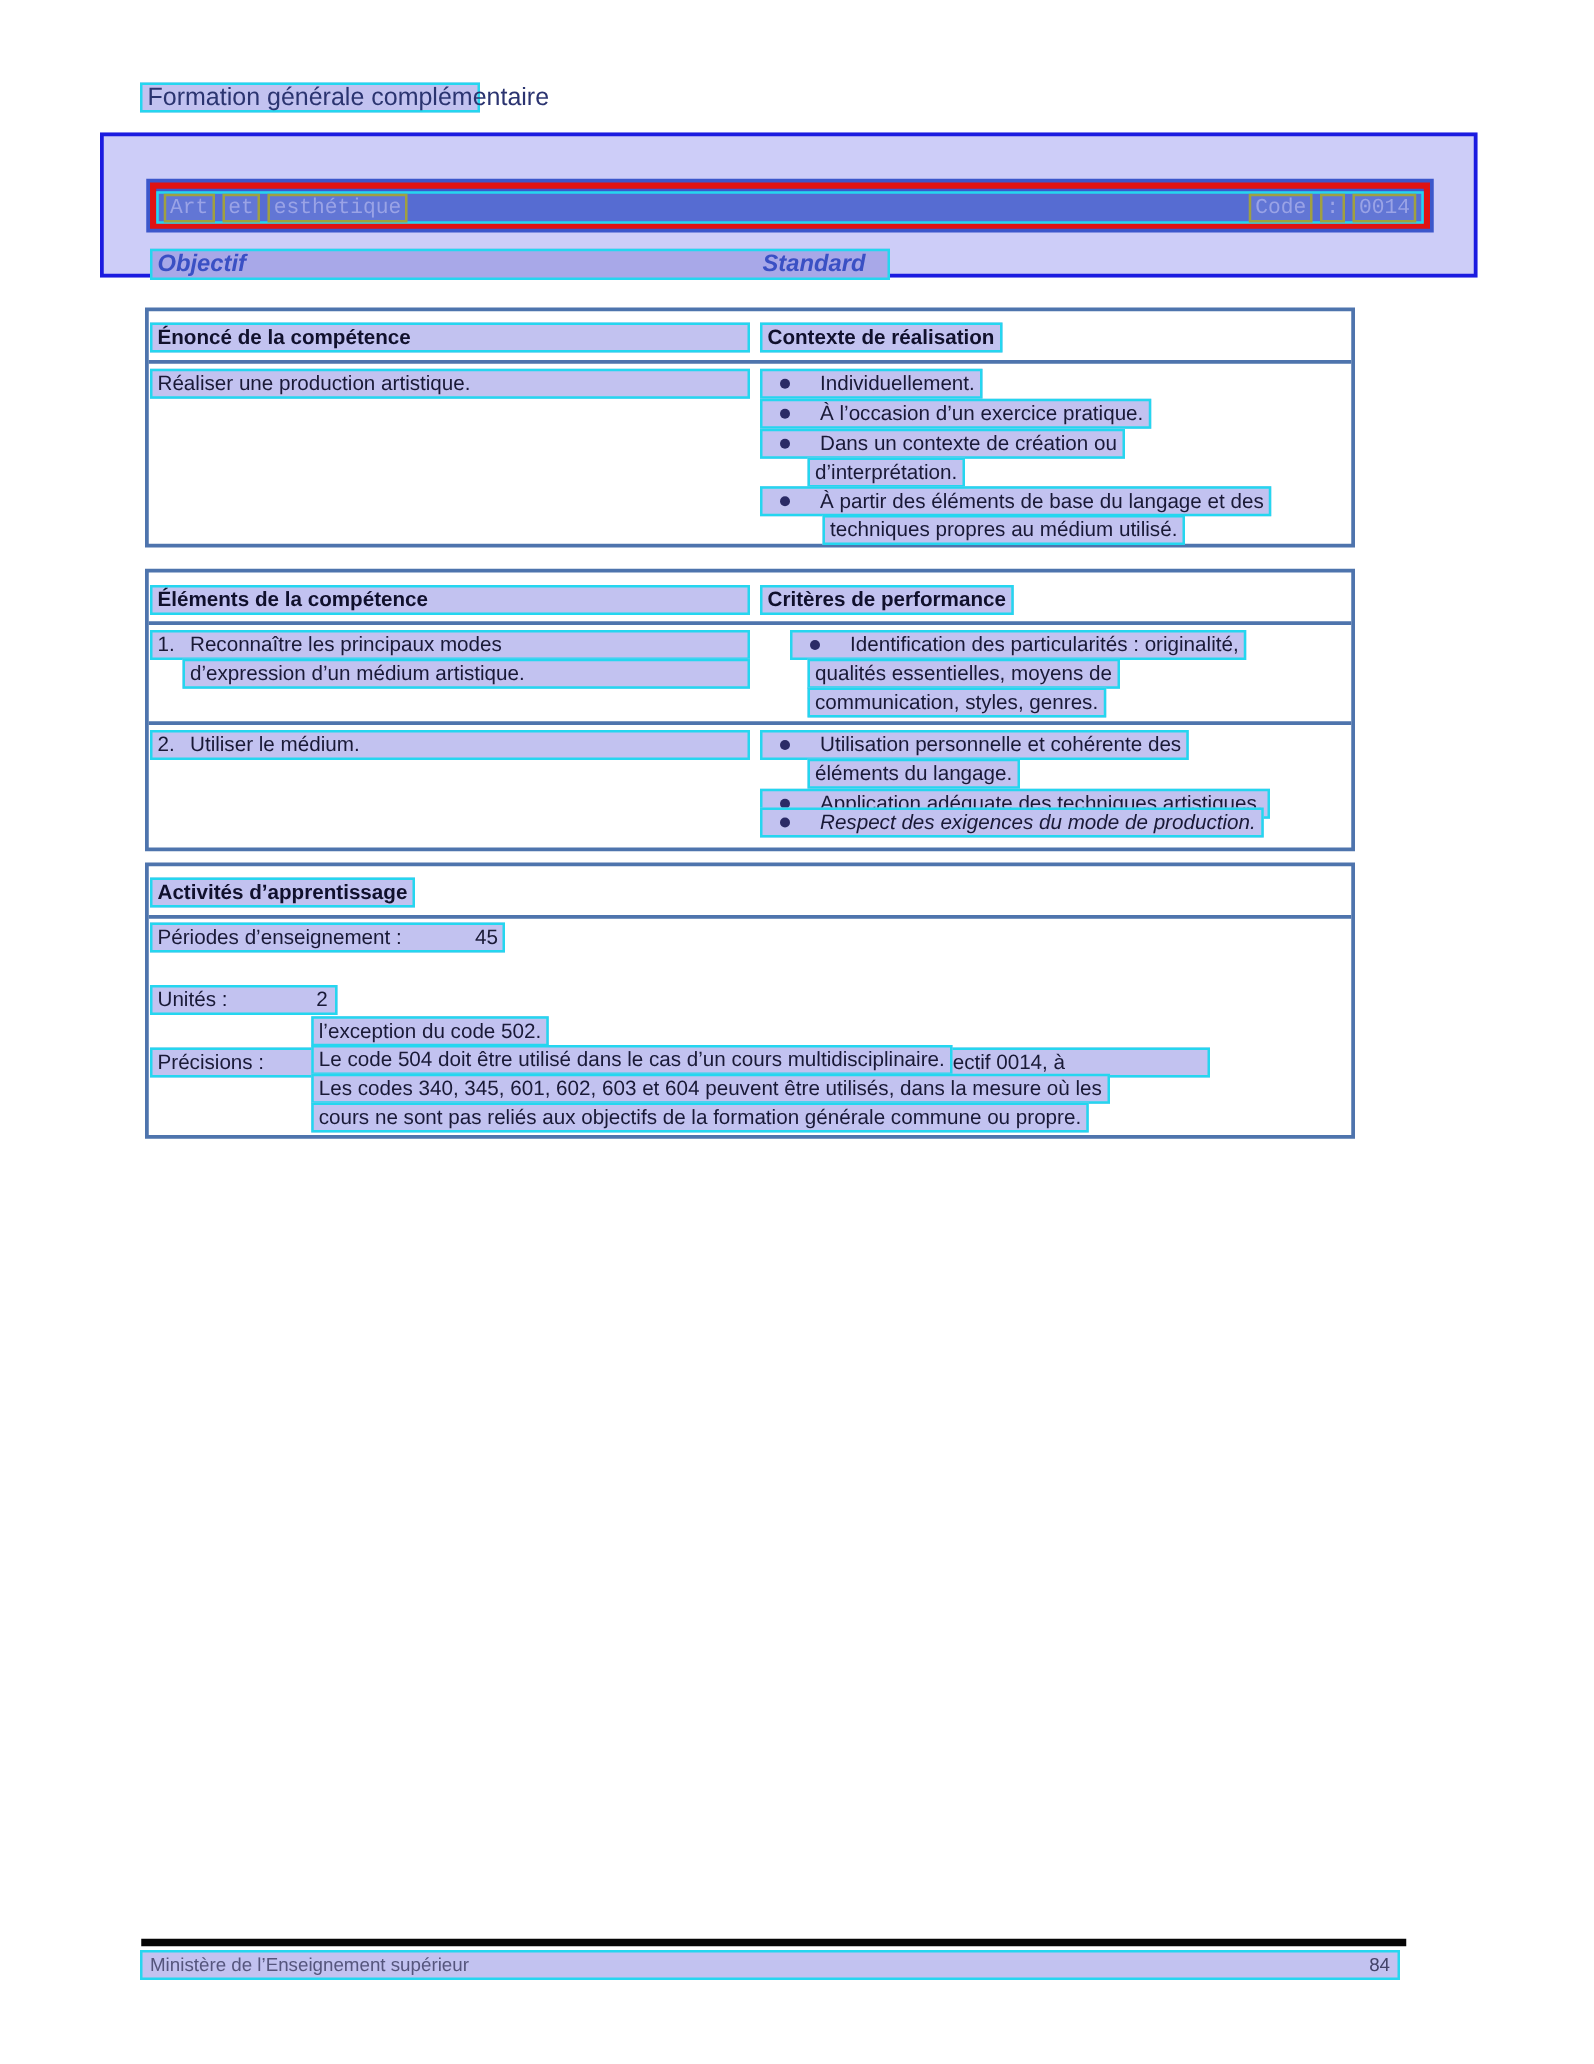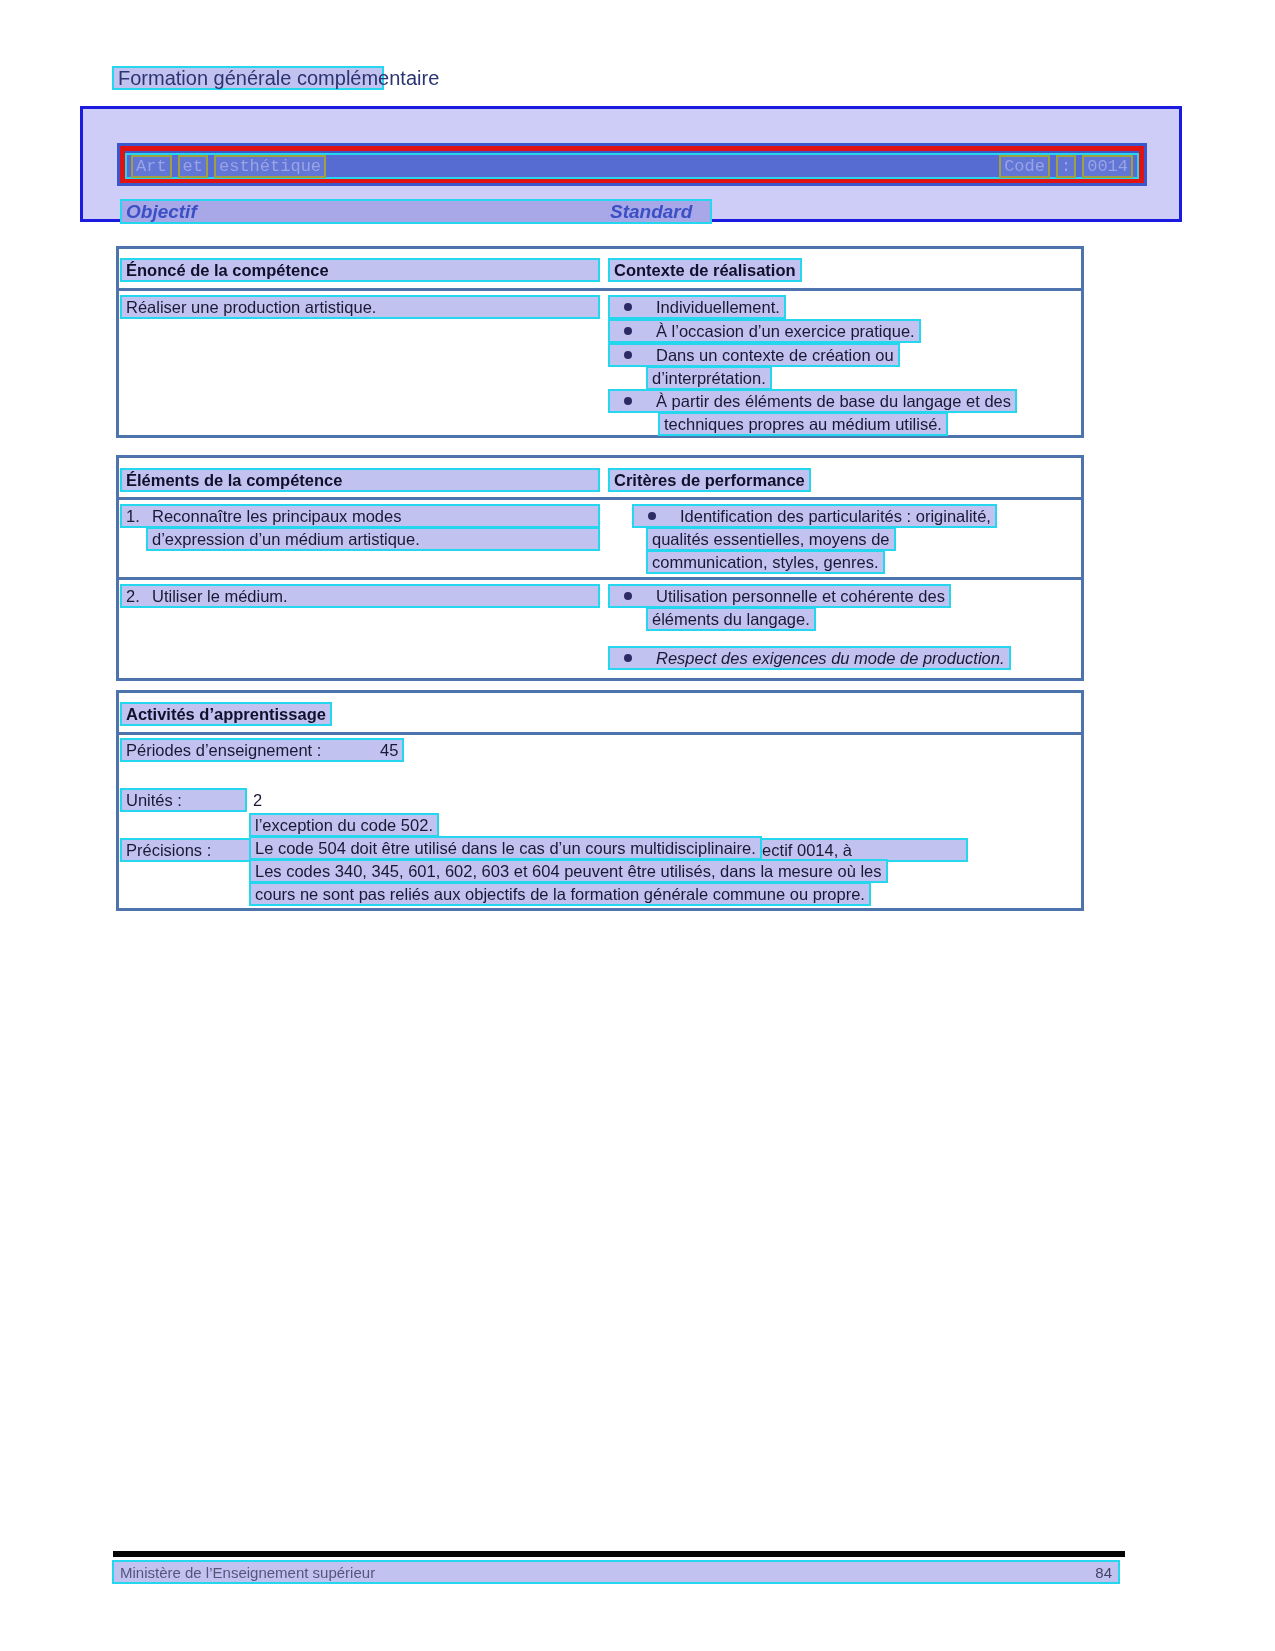--- a/index.html
+++ b/index.html
@@ -182,37 +182,41 @@
       <span class="num">2.</span>
       <span>Utiliser le médium.</span>
     </div>
     <div class="hl fit rline" style="top:126px;">
       <span class="dot"></span>
       <span>Utilisation personnelle et cohérente des</span>
     </div>
     <div class="hl fit rcont" style="top:149px;">
       <span>éléments du langage.</span>
     </div>
+    <div class="hl fit rline" style="top:173px;">
+      <span class="dot"></span>
+      <span>Application adéquate des techniques artistiques.</span>
+    </div>
     <div class="hl fit rline" style="top:188px;font-style:italic;">
       <span class="dot"></span>
       <span>Respect des exigences du mode de production.</span>
     </div>
   </div>
 
   <div class="tbl t3">
     <div class="hl bold fit" style="top:9px;left:1px;">
       <span>Activités d’apprentissage</span>
     </div>
     <div class="divider" style="top:39px;"></div>
 
     <div class="hl lblval" style="top:45px;left:1px;width:284px;">
       <span>Périodes d’enseignement :</span>
       <span class="val" style="left:258px;">45</span>
     </div>
-    <div class="hl lblval" style="top:71px;left:1px;width:127px;">
+    <div class="hl lblval" style="top:71px;left:1px;width:150px;">
       <span>Unités :</span>
       <span class="val" style="left:131px;">2</span>
     </div>
 
     <div class="hl lblval" style="top:97px;left:1px;width:848px;">
       <span>Précisions :</span>
       <span class="val" style="left:132px;">Un code de la série 500 doit être utilisé pour rattacher un cours à l’objectif 0014, à</span>
     </div>
     <div class="hl fit" style="top:120px;left:130px;">
       <span>l’exception du code 502.</span>

